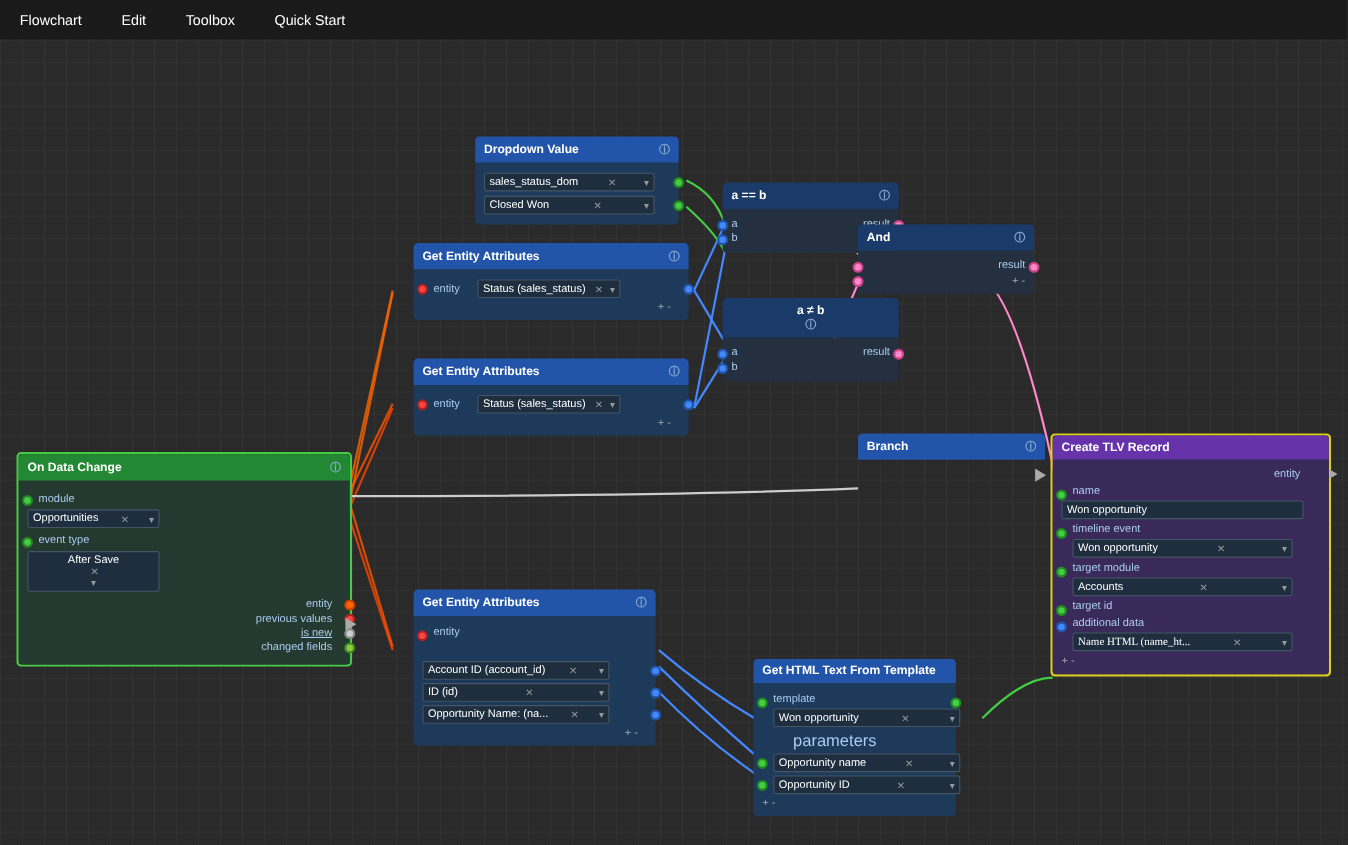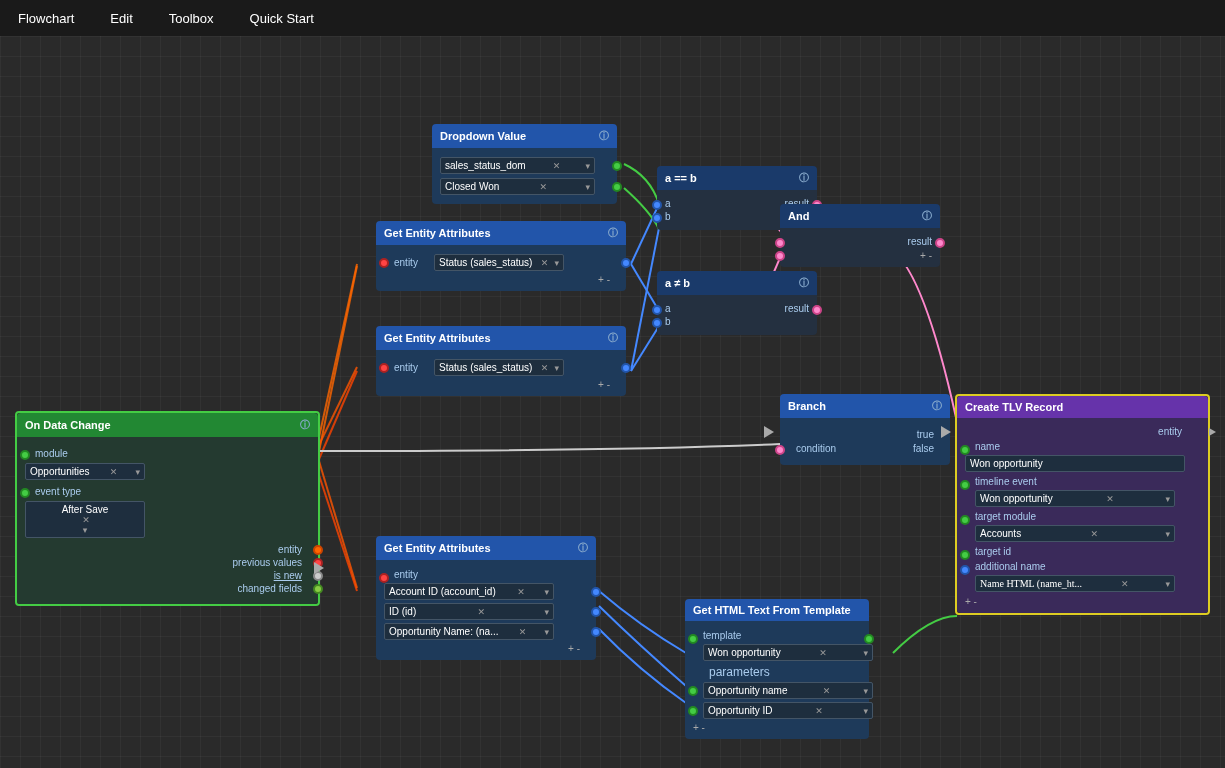--- a/index.html
+++ b/index.html
@@ -307,21 +307,21 @@
         <span style="position:absolute; right:-13px; top:2px; width:10px; height:10px; background:#ff88cc; border-radius:50%; border:2px solid #cc4488;"></span>
       </div>
       <div style="display:flex; align-items:center; margin:2px 0; position:relative;">
         <span style="position:absolute; left:-13px; top:2px; width:10px; height:10px; background:#4488ff; border-radius:50%; border:2px solid #2255aa;"></span>
         <span style="color:#aaccee; font-size:10px;">b</span>
       </div>
     </div>
   </div>
 
   <div class="node" style="left:657px; top:235px; width:110px;">
-    <div class="node-header" style="background:#1a3a6a;">
+    <div class="node-header" style="background:#1a3a6a;flex-direction:column;">
       <span>a ≠ b</span>
       <span class="info-icon">ⓘ</span>
     </div>
     <div class="node-body body-dark" style="position:relative; padding:6px 8px;">
       <div style="display:flex; justify-content:space-between; align-items:center; margin:2px 0; position:relative;">
         <span style="position:absolute; left:-13px; top:2px; width:10px; height:10px; background:#4488ff; border-radius:50%; border:2px solid #2255aa;"></span>
         <span style="color:#aaccee; font-size:10px;">a</span>
         <span style="color:#aaccee; font-size:10px;">result</span>
         <span style="position:absolute; right:-13px; top:2px; width:10px; height:10px; background:#ff88cc; border-radius:50%; border:2px solid #cc4488;"></span>
       </div>
@@ -348,58 +348,35 @@
       </div>
       <div class="plus-minus" style="text-align:right;">+ -</div>
     </div>
   </div>
 
   <div class="node" style="left:780px; top:358px; width:170px;">
     <div class="node-header" style="background:#2255aa;">
       <span>Branch</span>
       <span class="info-icon">ⓘ</span>
     </div>
-    <div class="node-body body-blue" style="position:relative; padding:8px;">
-
-      <div style="position:absolute; left:-16px; top:8px;">
-        <div class="triangle-right" style="border-left-color:#aaa;"></div>
-      </div>
-
-      <div style="display:flex; justify-content:flex-end; align-items:center; margin:3px 0; position:relative;">
-        <span style="color:#aaccee; font-size:10px; margin-right:8px;">true</span>
-        <span style="position:absolute; right:-20px; top:2px;">
-          <div class="triangle-right-small" style="border-left-color:#44cc44;"></div>
-        </span>
-      </div>
-
-      <div style="display:flex; align-items:center; margin:3px 0; position:relative;">
-        <span style="position:absolute; left:-13px; top:2px; width:10px; height:10px; background:#ff88cc; border-radius:50%; border:2px solid #cc4488;"></span>
-        <span style="color:#aaccee; font-size:10px; margin-left:8px;">condition</span>
-
-        <span style="margin-left:auto; color:#aaccee; font-size:10px; margin-right:8px;">false</span>
-        <span style="position:absolute; right:-20px; top:2px;">
-          <div class="triangle-right-small" style="border-left-color:#888;"></div>
-        </span>
-      </div>
-    </div>
   </div>
 
   <div class="node" style="left:376px; top:500px; width:220px;">
     <div class="node-header header-blue">
       <span>Get Entity Attributes</span>
       <span class="info-icon">ⓘ</span>
     </div>
     <div class="node-body body-blue" style="position:relative;">
 
       <div class="field-row">
         <span style="position:absolute; left:-5px; top:4px; width:10px; height:10px; background:#ff4444; border-radius:50%; border:2px solid #aa2222;"></span>
         <span class="field-label" style="margin-left:10px;">entity</span>
       </div>
 
-      <div class="field-row" style="margin-top:3px; position:relative;">
+      <div class="field-row" style="margin-top:21px; position:relative;">
         <div class="field-select" style="min-width:170px;">
           <span>Account ID (account_id)</span>
           <span class="x-btn">✕</span>
             <span class="v-btn">▾</span>
         </div>
         <span style="position:absolute; right:-13px; top:4px; width:10px; height:10px; background:#4488ff; border-radius:50%; border:2px solid #2255aa;"></span>
       </div>
       <div class="field-row" style="margin-top:3px; position:relative;align-items:center;">
         <div class="field-select" style="min-width:170px;">
           <span>ID (id)</span>
@@ -432,21 +409,21 @@
         <span style="position:absolute; right:-13px; top:4px; width:10px; height:10px; background:#44cc44; border-radius:50%; border:2px solid #228822;"></span>
       </div>
       <div class="field-row" style="margin-bottom:4px;">
         <div class="field-select" style="min-width:170px; margin-left:10px;">
           <span>Won opportunity</span>
           <span class="x-btn">✕</span>
             <span class="v-btn">▾</span>
         </div>
       </div>
 
-      <div style="color:#aaccee; font-size:12px; margin-left:16px; margin-bottom:3px;">parameters</div>
+      <div style="color:#aaccee; font-size:15px; margin-left:28px; margin-bottom:3px;">parameters</div>
       <div class="field-row" style="margin-bottom:3px; position:relative;">
         <span style="position:absolute; left:-5px; top:4px; width:10px; height:10px; background:#44cc44; border-radius:50%; border:2px solid #228822;"></span>
         <div class="field-select" style="min-width:170px; margin-left:10px;">
           <span>Opportunity name</span>
           <span class="x-btn">✕</span>
             <span class="v-btn">▾</span>
         </div>
       </div>
       <div class="field-row" style="position:relative;">
         <span style="position:absolute; left:-5px; top:4px; width:10px; height:10px; background:#44cc44; border-radius:50%; border:2px solid #228822;"></span>
@@ -510,21 +487,21 @@
         </div>
       </div>
 
       <div class="field-row">
         <span style="position:absolute; left:-5px; top:4px; width:10px; height:10px; background:#44cc44; border-radius:50%; border:2px solid #228822;"></span>
         <span class="field-label" style="margin-left:10px;">target id</span>
       </div>
 
       <div class="field-row" style="margin-top:4px;">
         <span style="position:absolute; left:-5px; top:4px; width:10px; height:10px; background:#4488ff; border-radius:50%; border:2px solid #2255aa;"></span>
-        <span class="field-label" style="margin-left:10px;">additional name</span>
+        <span class="field-label" style="margin-left:10px;">additional data</span>
       </div>
       <div class="field-row" style="margin-bottom:4px;font-family:Liberation Serif, serif;">
         <div class="field-select" style="min-width:200px; margin-left:10px;">
           <span>Name HTML (name_ht...</span>
           <span class="x-btn">✕</span>
             <span class="v-btn">▾</span>
         </div>
       </div>
       <div class="plus-minus">+ -</div>
     </div>

